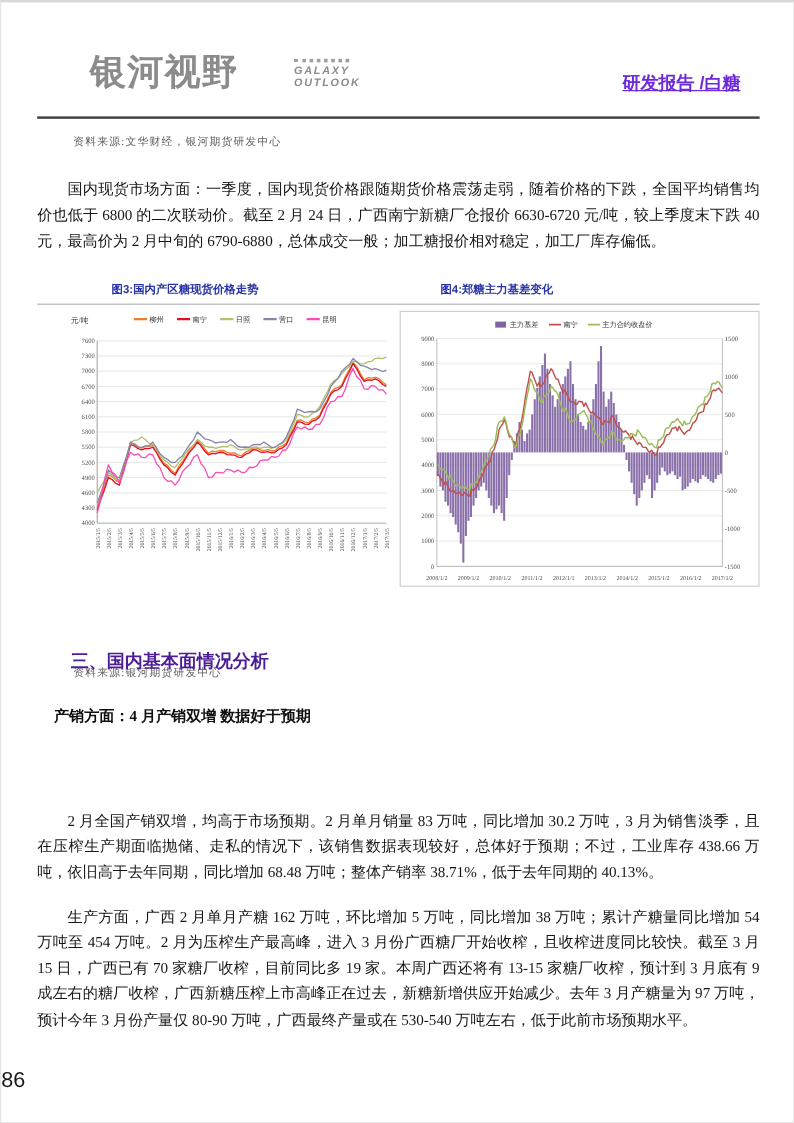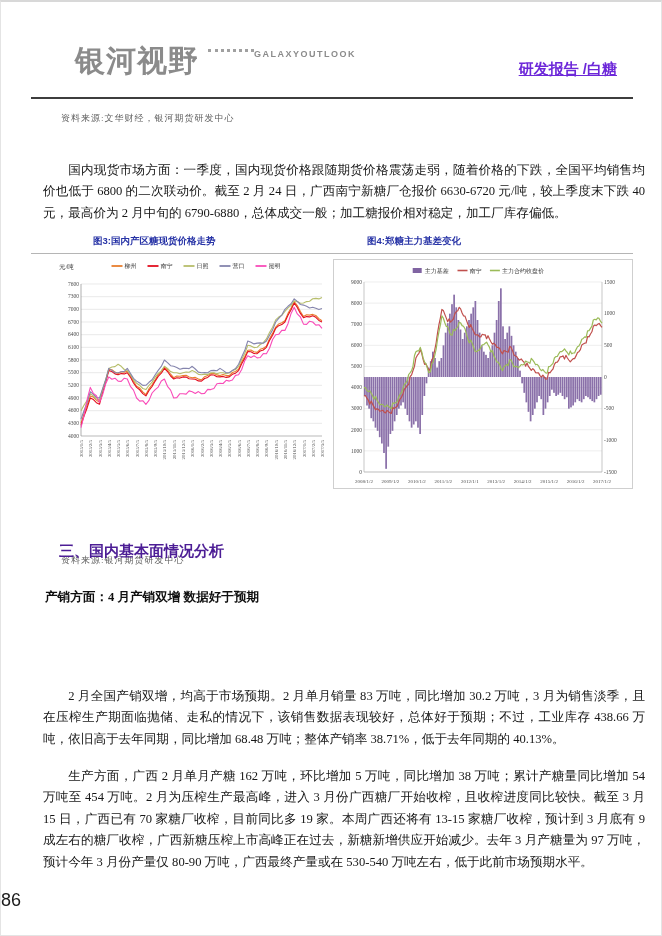--- a/index.html
+++ b/index.html
@@ -3,36 +3,36 @@
 <meta charset="utf-8">
 <style>
   html,body{margin:0;padding:0;}
   body{
     width:662px;height:936px;position:relative;background:#ffffff;
     font-family:"Liberation Serif","DejaVu Serif",serif;
     overflow:hidden;
   }
   .page{position:absolute;inset:0;border:1px solid #e4e4e4;border-top:2px solid #d8d8d8;background:#fff;}
   
-  .hdr-logo{position:absolute;top:44px;left:74px;display:flex;align-items:flex-start;}
+  .hdr-logo{position:absolute;top:44px;left:74px;display:flex;align-items:flex-start;gap:26px;}
   .logo-cn{font-family:"Liberation Sans","DejaVu Sans",sans-serif;font-weight:bold;
     font-size:30px;line-height:1;color:#8b8b8b;letter-spacing:1px;}
-  .logo-en{display:flex;margin-left:9px;margin-top:3px;}
+  .logo-en{display:flex;flex-direction:column;margin-left:20px;margin-top:3px;font-style:italic;}
   .logo-dots{width:46px;border-top:3px dotted #a0a0a0;margin-bottom:2px;}
   .logo-en span{font-family:"Liberation Sans","DejaVu Sans",sans-serif;font-weight:bold;
     font-size:9px;line-height:1.15;color:#8b8b8b;letter-spacing:1.5px;}
   .hdr-tag{position:absolute;top:58px;right:44px;font-family:"Liberation Sans","DejaVu Sans",sans-serif;
     font-weight:bold;font-size:15px;color:#6d28d9;text-decoration:underline;}
   .hdr-rule{position:absolute;top:95px;left:30px;width:602px;border-top:2px solid #3d3d3d;}
   
   .src-note{position:absolute;font-size:9px;color:#5f5f5f;letter-spacing:1px;text-align:right;}
   .src-note.top{top:110px;left:60px;}
   .src-note.mid{top:508px;left:60px;margin-top:44px;}
   
-  .para{position:absolute;left:30px;width:602px;margin:12px;font-size:12.6px;line-height:21.4px;
+  .para{position:absolute;left:30px;width:602px;margin:0;font-size:12.6px;line-height:21.4px;
     color:#161616;text-align:justify;text-indent:2em;}
   .p1{top:146px;}
   .p2{top:614px;}
   .p3{top:672px;}
   .p4{top:752px;}
   
   .fig-title{position:absolute;top:233px;font-family:"Liberation Sans","DejaVu Sans",sans-serif;
     font-weight:bold;font-size:9.5px;color:#2733a6;}
   .fig-title.left{left:60px;margin-left:32px;}
   .fig-title.right{left:366px;}

